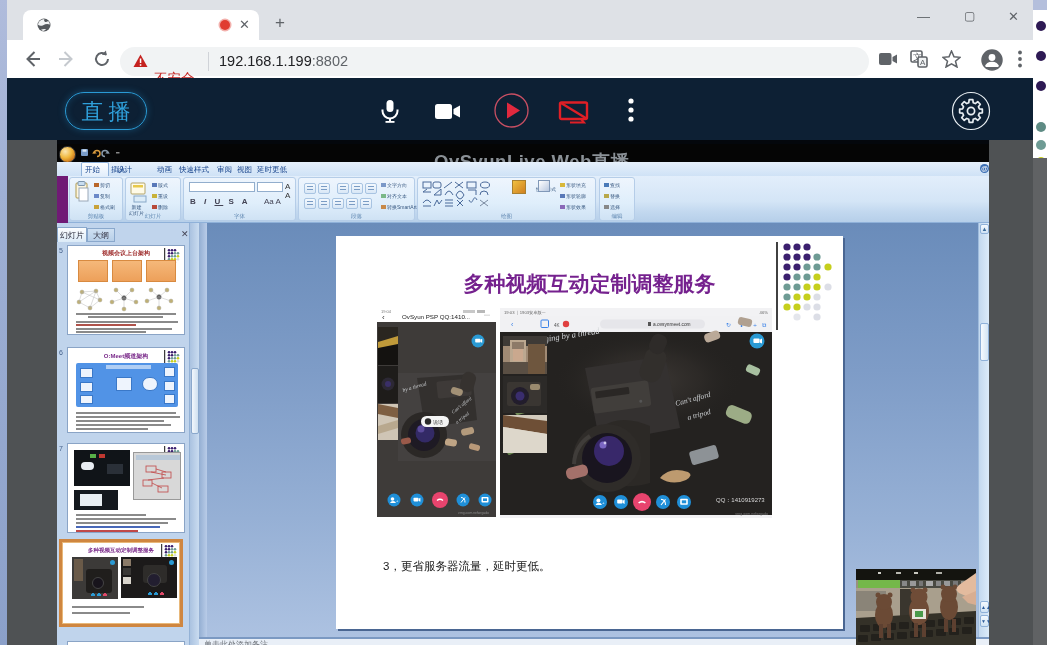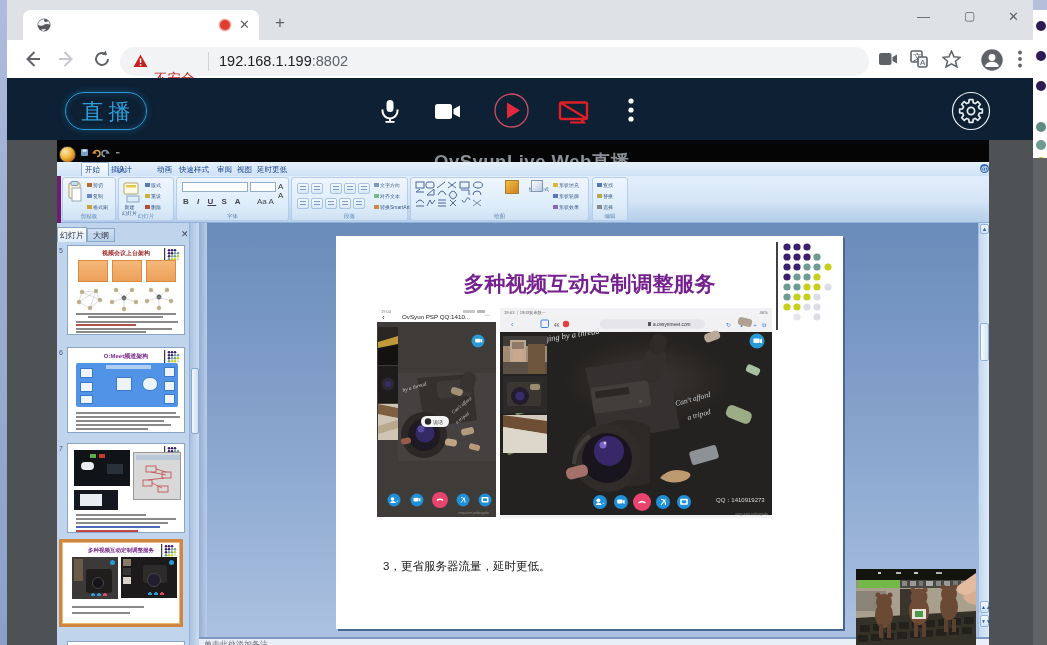--- a/index.html
+++ b/index.html
@@ -40,21 +40,21 @@
 
 #video { left:57px; top:144px; width:932px; height:501px; background:#701a75; overflow:hidden; }
 
 
 #pptbar { left:0; top:0; width:932px; height:18px; background:#050505; }
 #orb { position:absolute; left:2px; top:2px; width:17px; height:17px; border-radius:50%; background:radial-gradient(circle at 35% 30%,#fbe6b0 0%,#f0b73c 45%,#ce7a1e 75%,#9c5210 100%); border:1px solid #3a3a3a; }
 
 
 #ribtabs { left:0; top:18px; width:932px; height:14px; background:linear-gradient(180deg,#e6f0fb,#cfe2f6); }
 .rtab { position:absolute; top:3px; font-size:7.5px; color:#15428b; }
-#ribbon { left:4px; top:32px; width:932px; height:47px; background:linear-gradient(180deg,#e2eefb 0%,#d4e5f6 55%,#c2d8ef 78%,#b6cfe9 100%); border-bottom:1px solid #8fb1d9; }
+#ribbon { left:11px; top:32px; width:932px; height:47px; background:linear-gradient(180deg,#e2eefb 0%,#d4e5f6 55%,#c2d8ef 78%,#b6cfe9 100%); border-bottom:1px solid #8fb1d9; }
 .rgroup { position:absolute; top:1px; height:44px; border:1px solid #b5cde8; border-radius:3px; background:linear-gradient(180deg,#eef5fd 0%,#dfeefb 60%,#cfe2f4 100%); }
 .rgl { position:absolute; bottom:0px; width:100%; text-align:center; font-size:5.5px; color:#5e86b0; }
 .seltab { position:absolute; left:24px; top:0; width:28px; height:14px; background:linear-gradient(180deg,#fdfeff,#e2eefb); border:1px solid #8fb1d9; border-bottom:none; border-radius:2px 2px 0 0; }
 .bigbtn { position:absolute; }
 .smit { position:absolute; font-size:5px; color:#3a5a82; white-space:nowrap; }
 .smit i { display:inline-block; width:4.5px; height:4.5px; margin-right:1.5px; vertical-align:0px; }
 .gl2 { position:absolute; font-size:5px; color:#3a5a82; line-height:6px; text-align:center; }
 .pbtn { position:absolute; width:12px; height:11px; background:linear-gradient(180deg,#f4f9fe,#d8e7f6); border:1px solid #a8c4e2; border-radius:2px; }
 .pbtn:after { content:''; position:absolute; left:2px; top:2px; right:2px; bottom:2px; background:repeating-linear-gradient(180deg,#7a9cc4 0 1px,transparent 1px 3px); }
 .thnum { position:absolute; left:2px; font-size:7px; color:#44608a; }

